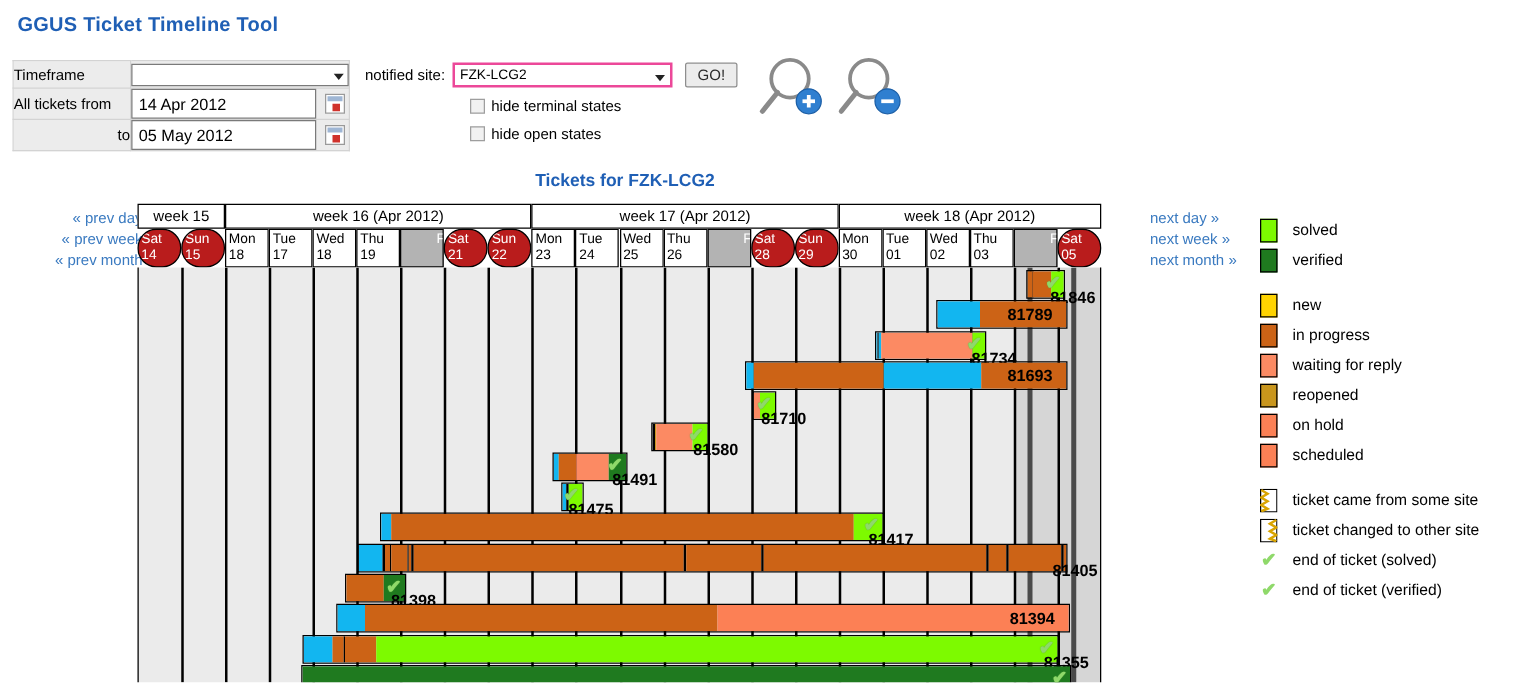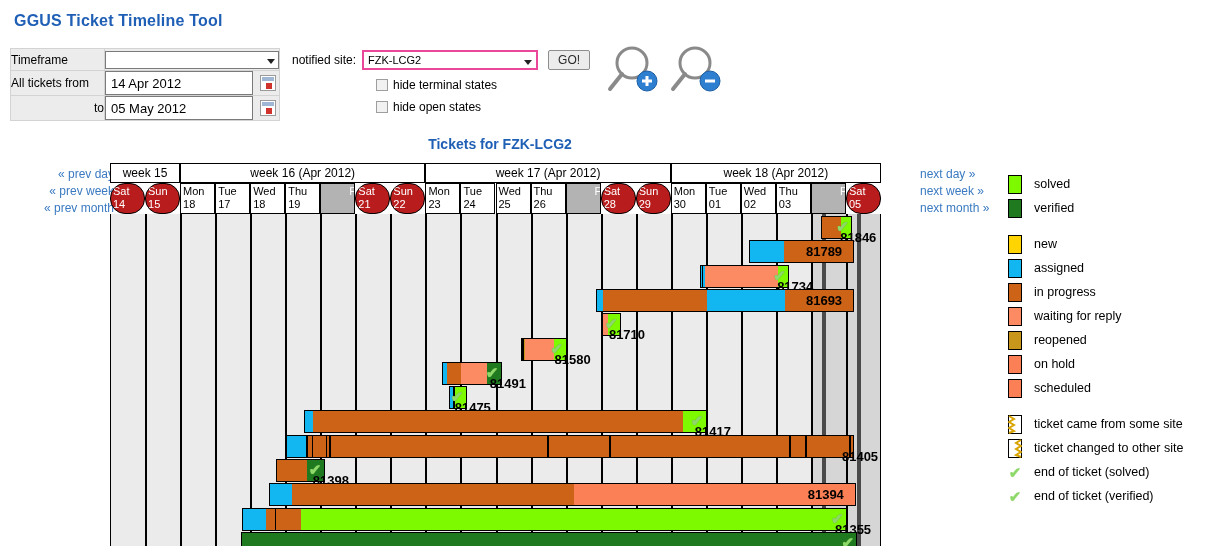--- a/index.html
+++ b/index.html
@@ -485,24 +485,20 @@
     <div class="lg-item">
       <span class="lg-swatch" style="background: rgb(31, 122, 31);"></span>
       <span class="lg-text">verified</span>
     </div>
     <div class="lg-gap"></div>
     <div class="lg-item">
       <span class="lg-swatch" style="background: rgb(255, 212, 0);"></span>
       <span class="lg-text">new</span>
     </div>
     <div class="lg-item">
-      <span class="lg-swatch" style="background: rgb(18, 182, 240);"></span>
-      <span class="lg-text">assigned</span>
-    </div>
-    <div class="lg-item">
       <span class="lg-swatch" style="background: rgb(204, 99, 22);"></span>
       <span class="lg-text">in progress</span>
     </div>
     <div class="lg-item">
       <span class="lg-swatch" style="background: rgb(252, 138, 99);"></span>
       <span class="lg-text">waiting for reply</span>
     </div>
     <div class="lg-item">
       <span class="lg-swatch" style="background: rgb(201, 150, 28);"></span>
       <span class="lg-text">reopened</span>

